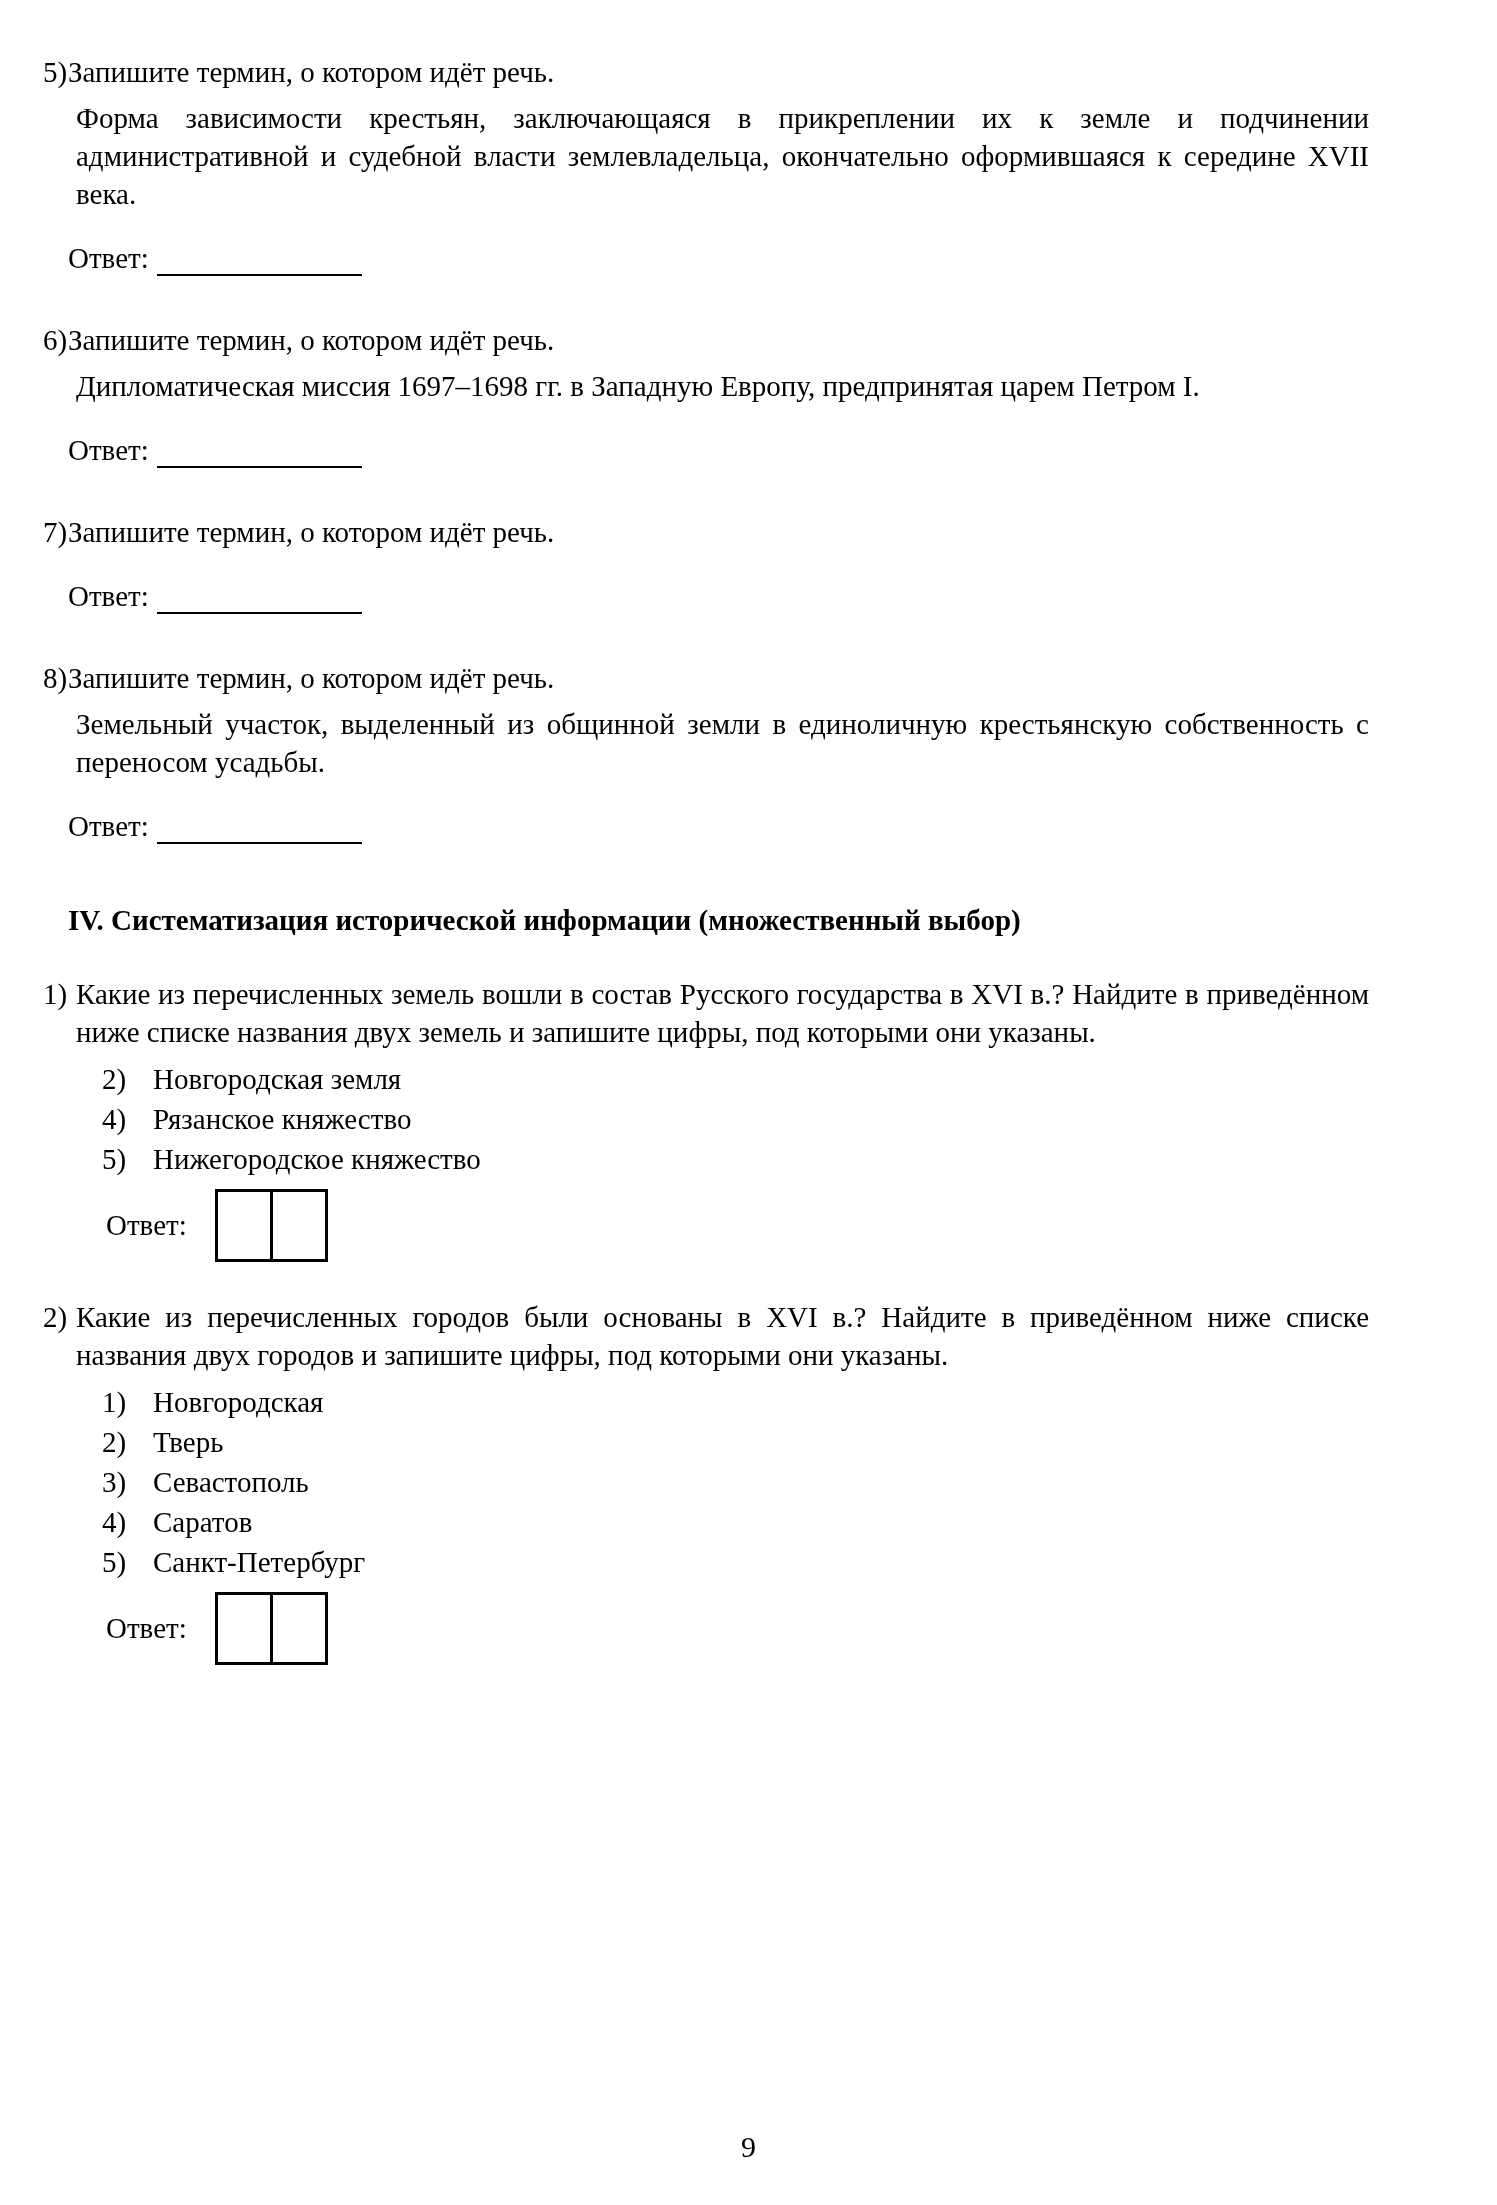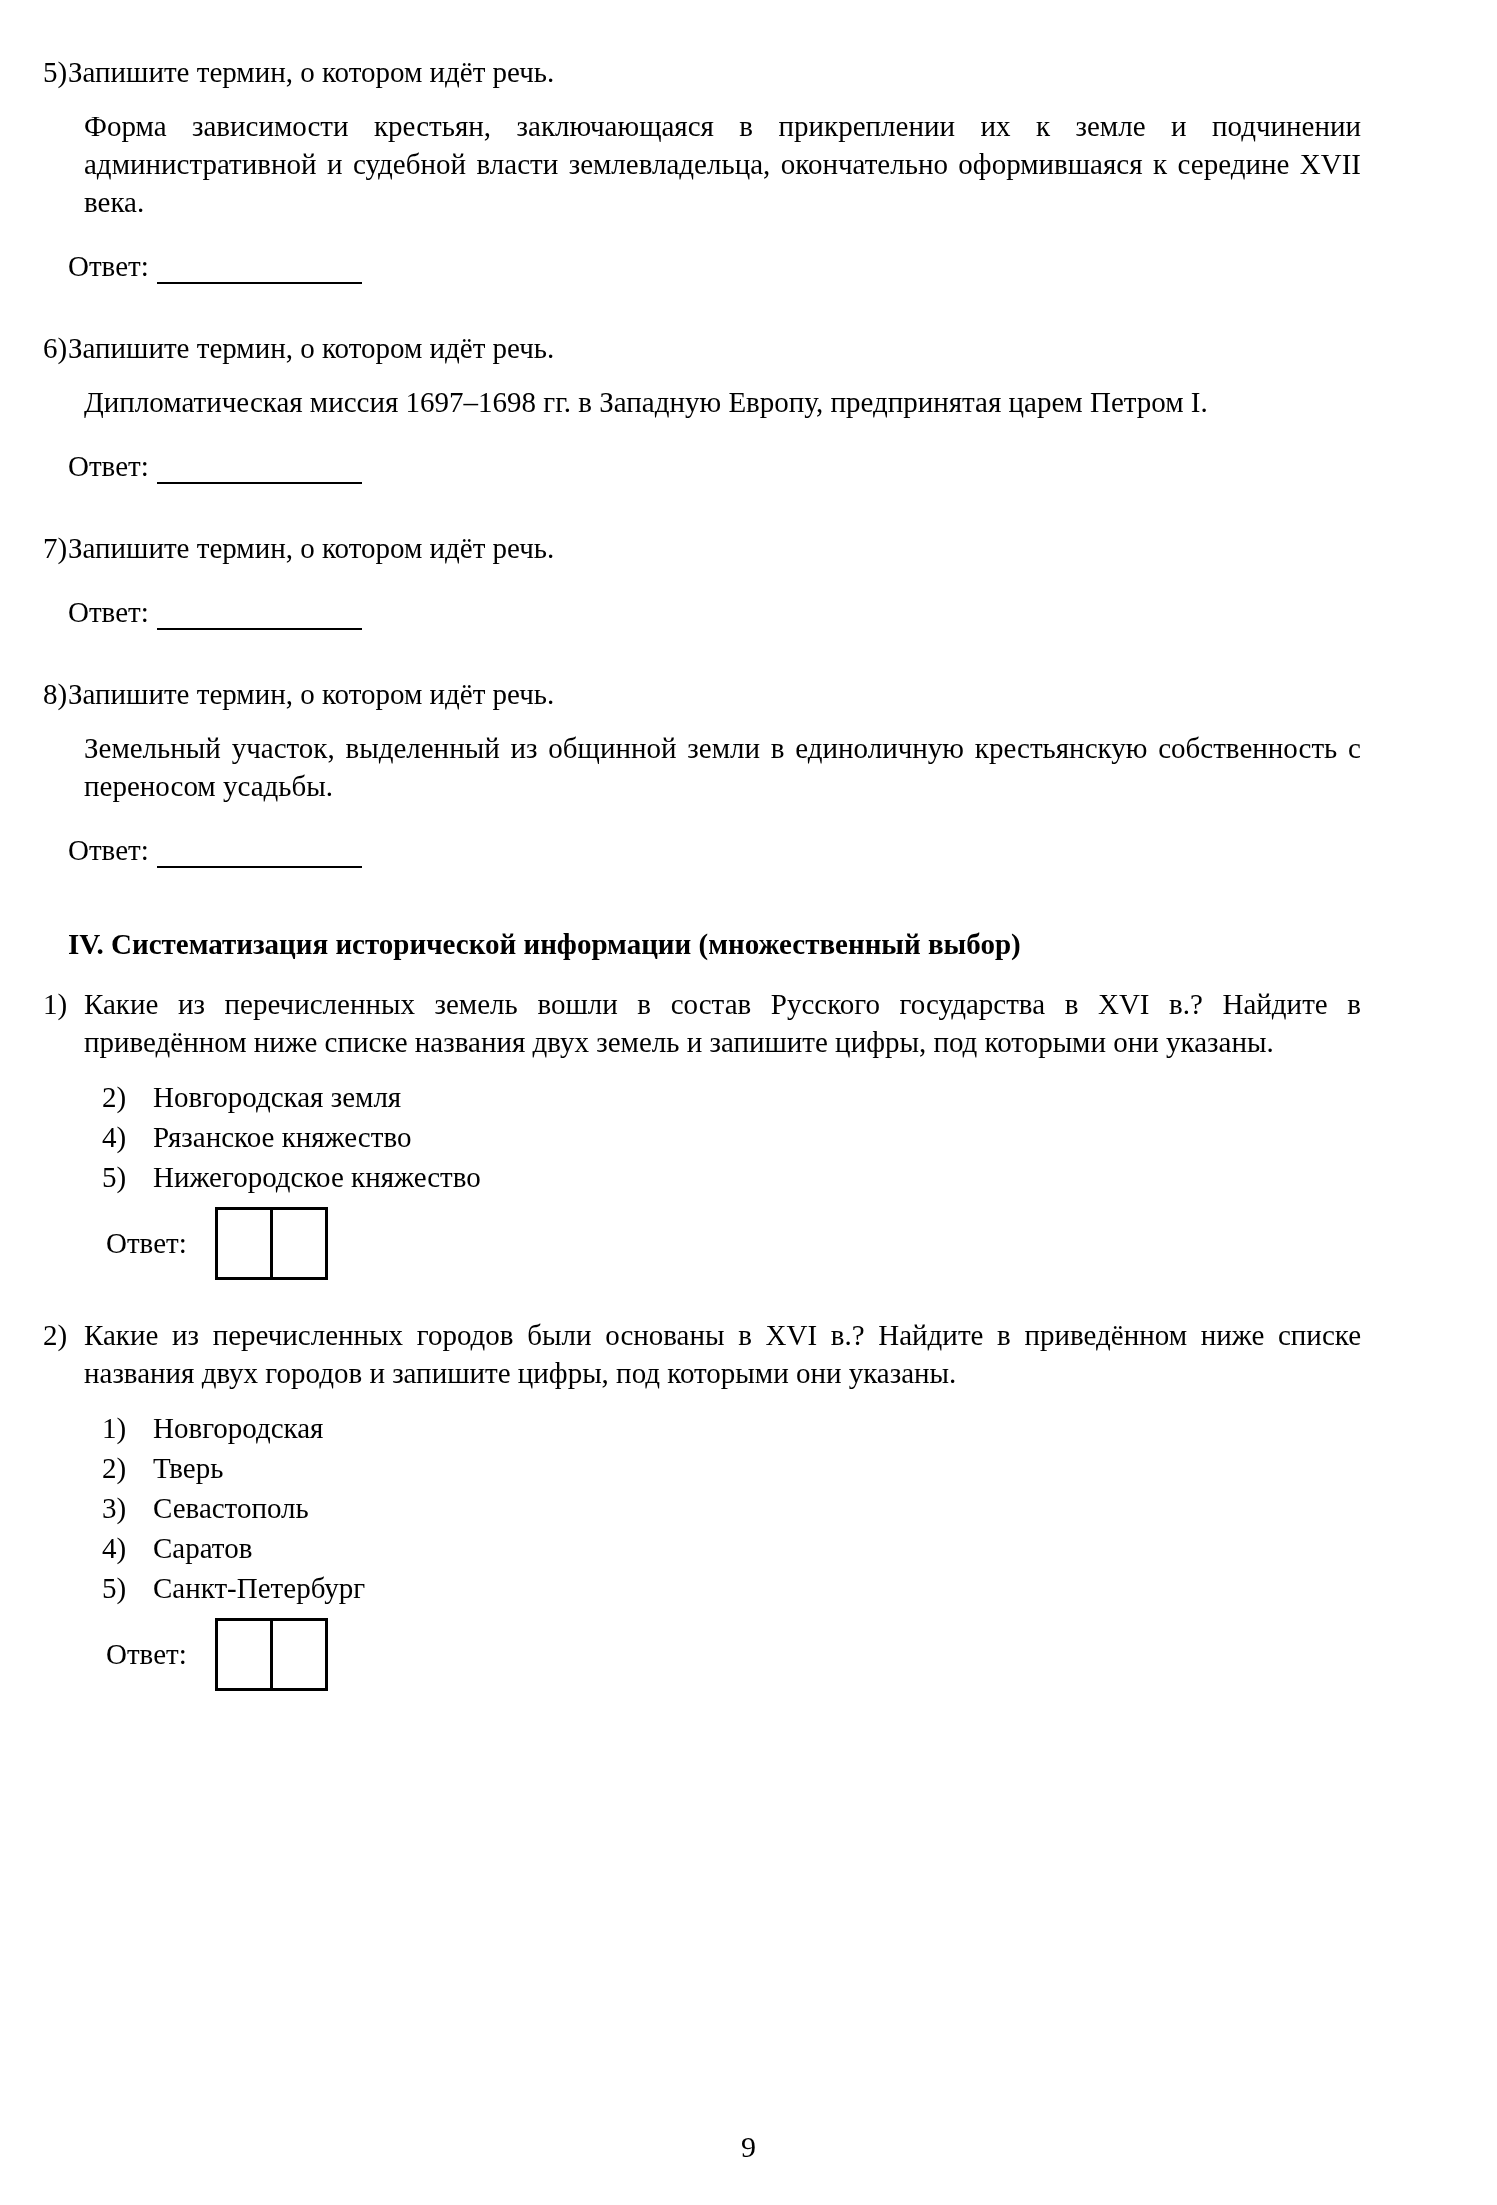--- a/index.html
+++ b/index.html
@@ -10,32 +10,32 @@
     font-family: "Liberation Serif", "DejaVu Serif", serif;
     font-size: 29px;
     position: relative;
     overflow: hidden;
   }
   .page { padding: 45px 120px 0 43px; }
 
   .q { position: relative; padding-left: 25px; margin-bottom: 44px; }
   .q-num { position: absolute; left: 0; top: 0; line-height: 38px; }
   .q-head { line-height: 38px; margin-top: 8px; }
-  .q-body, .q-text { margin: 16px; text-align: justify; line-height: 38px; }
+  .q-body, .q-text { margin: 8px; text-align: justify; line-height: 38px; }
 
   .answer-row { margin-top: 26px; line-height: 38px; }
   .blank {
     display: inline-block;
     width: 205px; height: 30px;
     border-bottom: 2px solid #000;
     vertical-align: -8px;
     margin-left: 8px;
   }
 
-  .section-title { font-weight: bold; margin: 56px 0 22px 25px; line-height: 38px; }
+  .section-title { font-weight: bold; margin: 56px 0 36px 25px; line-height: 38px; }
 
   .opts { margin: 8px 0 0 34px; }
   .opt { line-height: 40px; }
   .opt-num { display: inline-block; width: 51px; }
 
   .box-row { margin-top: 10px; display: flex; align-items: center; }
   .box-label { margin-left: 38px; }
   .answer-box {
     margin-left: 28px;
     width: 113px; height: 73px;

